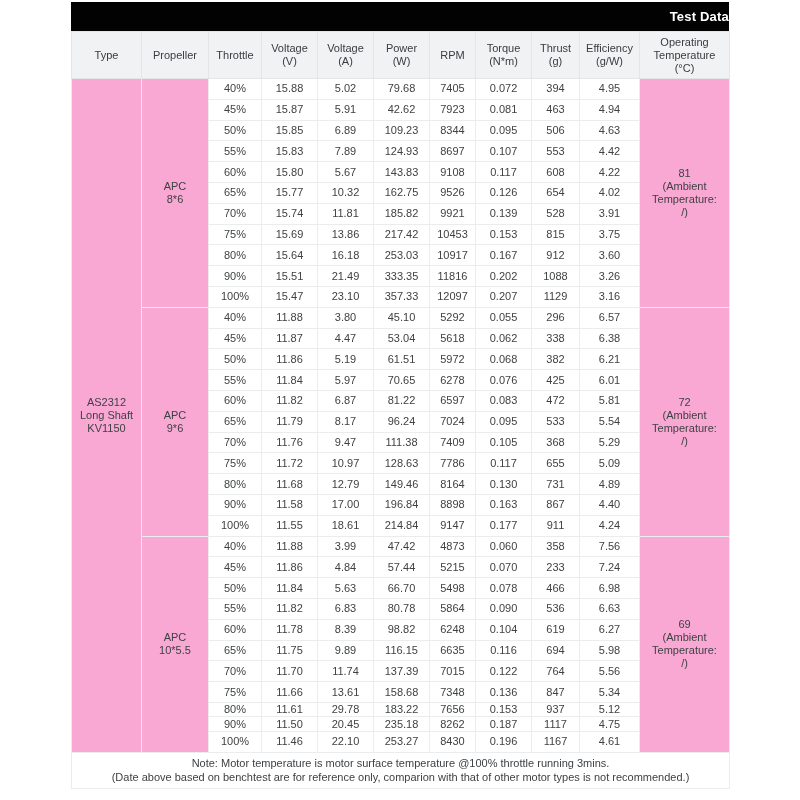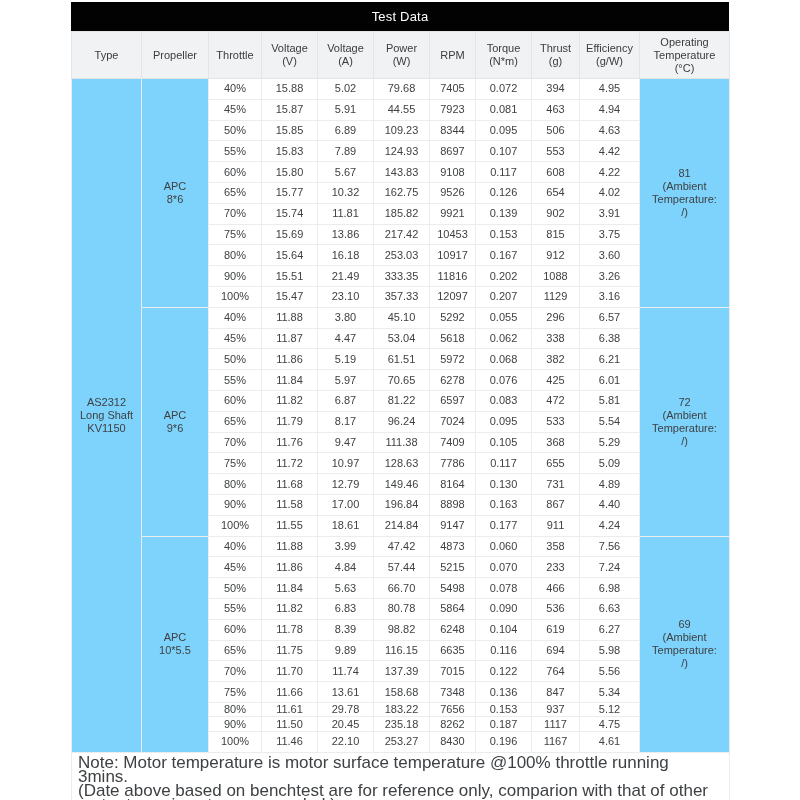--- a/index.html
+++ b/index.html
@@ -3,40 +3,40 @@
 <meta charset="utf-8">
 <style>
   * { margin:0; padding:0; box-sizing:border-box; }
   html,body { width:800px; height:800px; background:#ffffff; }
   body { font-family:"Liberation Sans", sans-serif; color:#3f4143; }
   .page { width:800px; height:800px; overflow:hidden; background:#fff; }
   .card { width:658px; margin:2px auto 0 auto; }
 
   .title-bar {
     height:29px; line-height:29px; background:#020202; color:#ffffff;
-    text-align:center; font-size:13px; font-weight:400; letter-spacing:.2px;
+    text-align:right; font-size:13px; font-weight:700; letter-spacing:.2px;
   }
 
   table {
     width:658px; table-layout:fixed; border-collapse:collapse;
     font-size:11px;
   }
   th {
     background:#f1f2f4; border:1px solid #e4e5e7; color:#393c3f;
     font-weight:400; height:47px; padding:2px 1px;
     white-space:pre-line; line-height:13px; text-align:center;
   }
   td {
     border:1px solid #ebecee; text-align:center; color:#3f4143;
     height:20.8px; padding:0 1px; line-height:13px;
   }
   tr.tight td { height:14.5px; }
-  td.span-cell { white-space:pre-line; background:#7dd3fc; }
+  td.span-cell { white-space:pre-line; background:#f9a8d4; }
   td.notes-cell { height:auto; padding:3px 6px 4px 6px; }
-  .note-line { line-height:14px; text-align:left; color:#3e4144; font-size:17px; }
+  .note-line { line-height:14px; text-align:center; color:#3e4144; font-size:11px; }
 </style>
 </head>
 <body>
 
 <div class="page">
   <div class="card">
     <div class="title-bar">
       <span>Test Data</span>
     </div>
     <table>
@@ -93,21 +93,21 @@
             <td>4.95</td>
             <td rowspan="11" class="span-cell">81
 (Ambient
 Temperature:
 /)</td>
           </tr>
           <tr>
             <td>45%</td>
             <td>15.87</td>
             <td>5.91</td>
-            <td>44.55</td>
+            <td>42.62</td>
             <td>7923</td>
             <td>0.081</td>
             <td>463</td>
             <td>4.94</td>
           </tr>
           <tr>
             <td>50%</td>
             <td>15.85</td>
             <td>6.89</td>
             <td>109.23</td>
@@ -146,21 +146,21 @@
             <td>654</td>
             <td>4.02</td>
           </tr>
           <tr>
             <td>70%</td>
             <td>15.74</td>
             <td>11.81</td>
             <td>185.82</td>
             <td>9921</td>
             <td>0.139</td>
-            <td>902</td>
+            <td>528</td>
             <td>3.91</td>
           </tr>
           <tr>
             <td>75%</td>
             <td>15.69</td>
             <td>13.86</td>
             <td>217.42</td>
             <td>10453</td>
             <td>0.153</td>
             <td>815</td>

